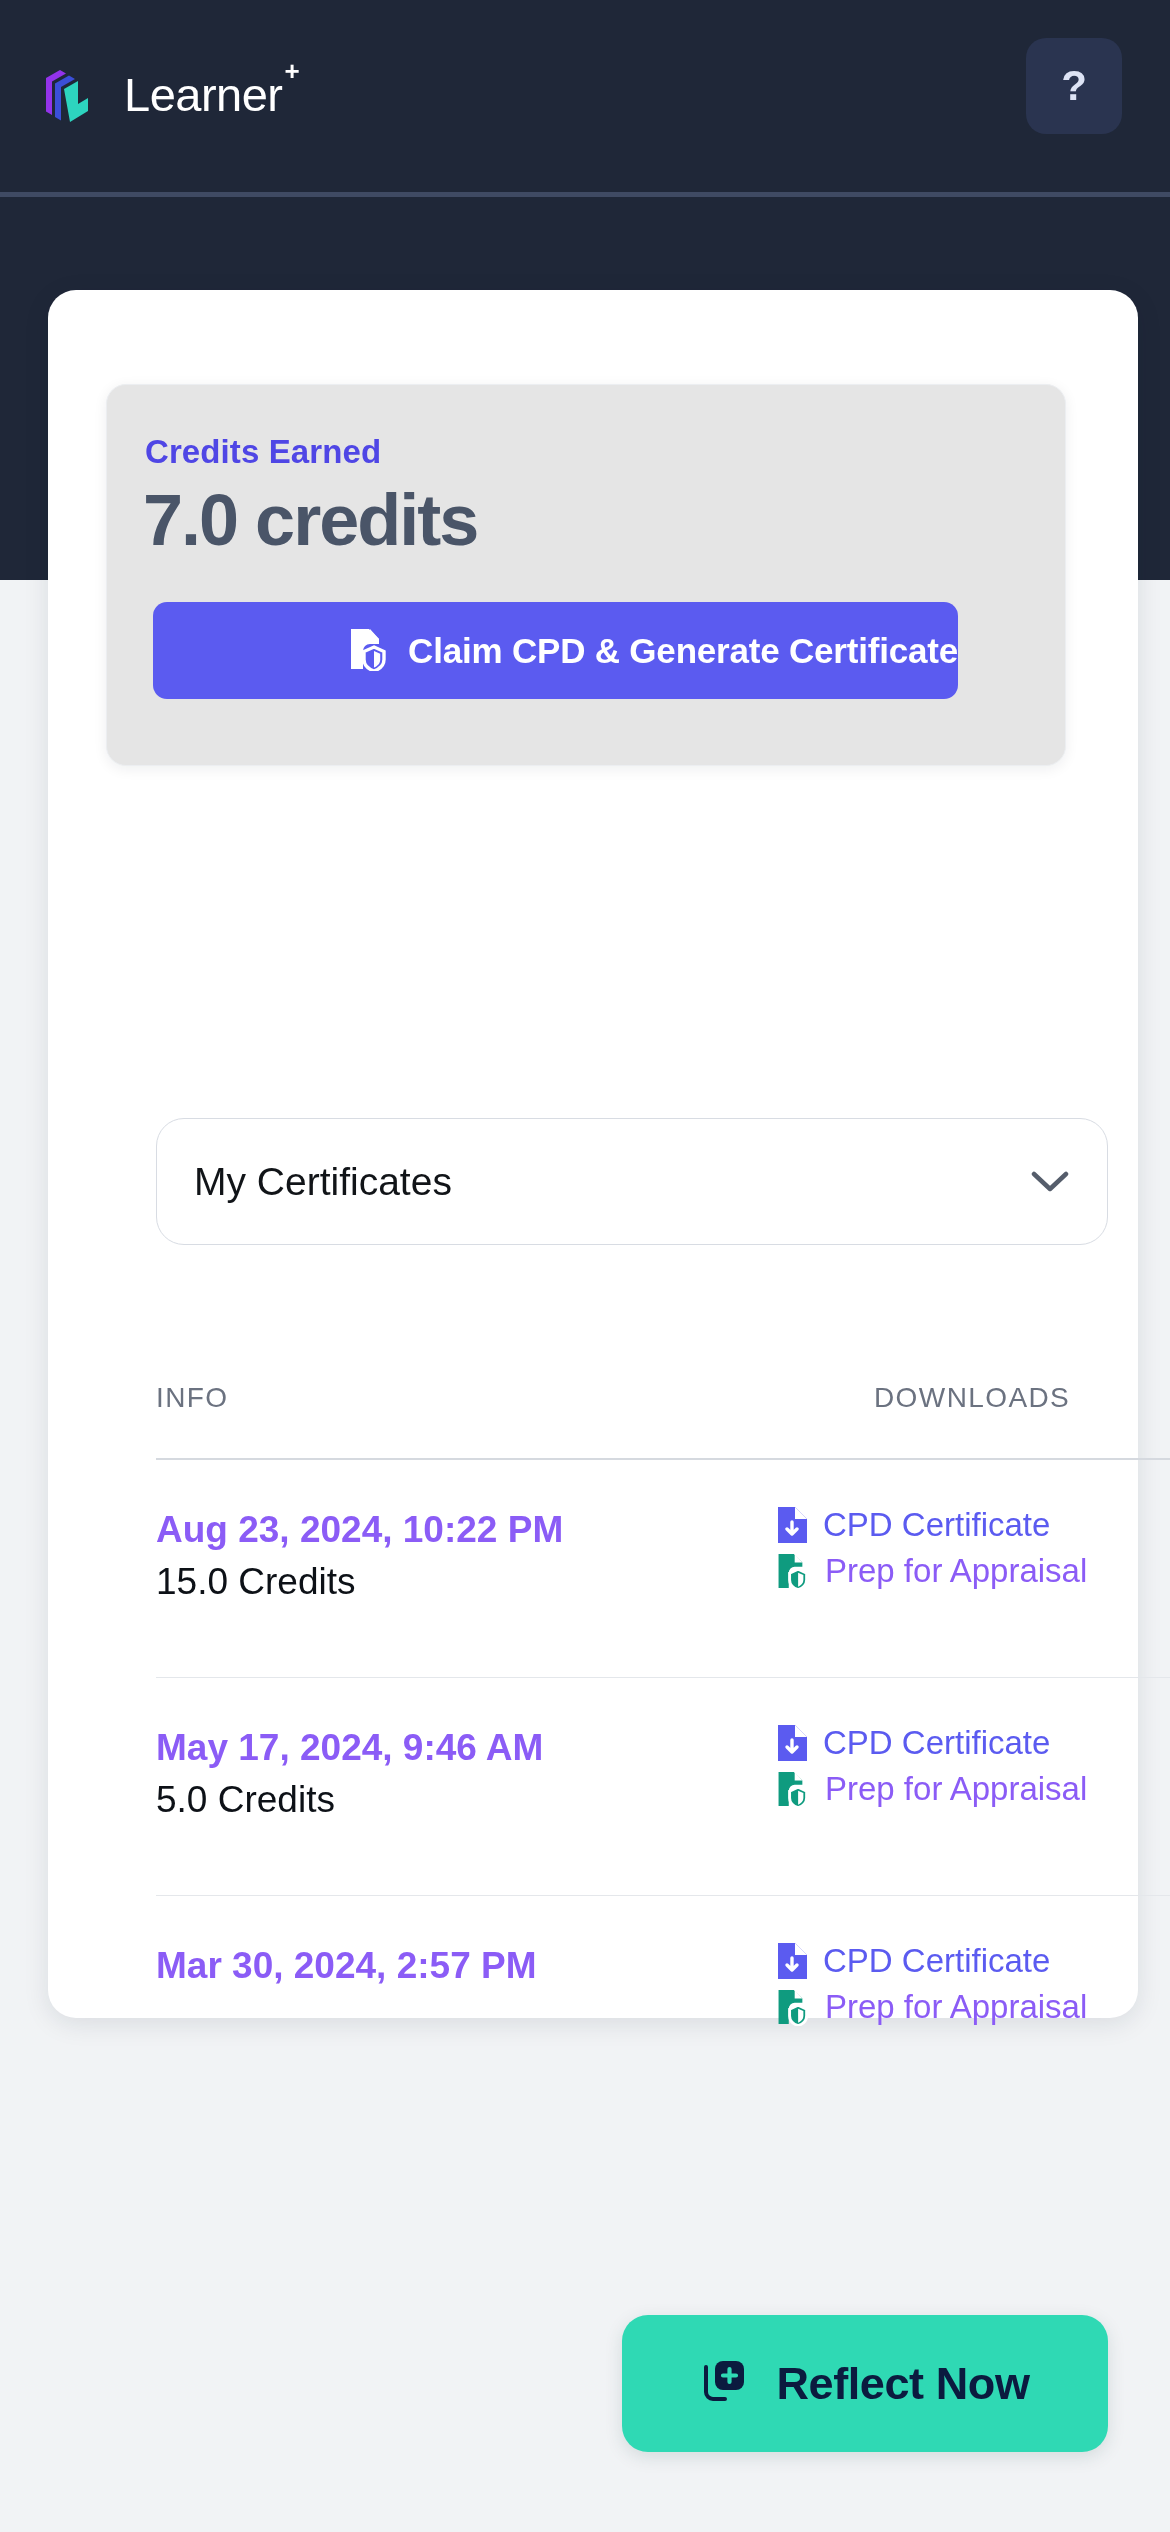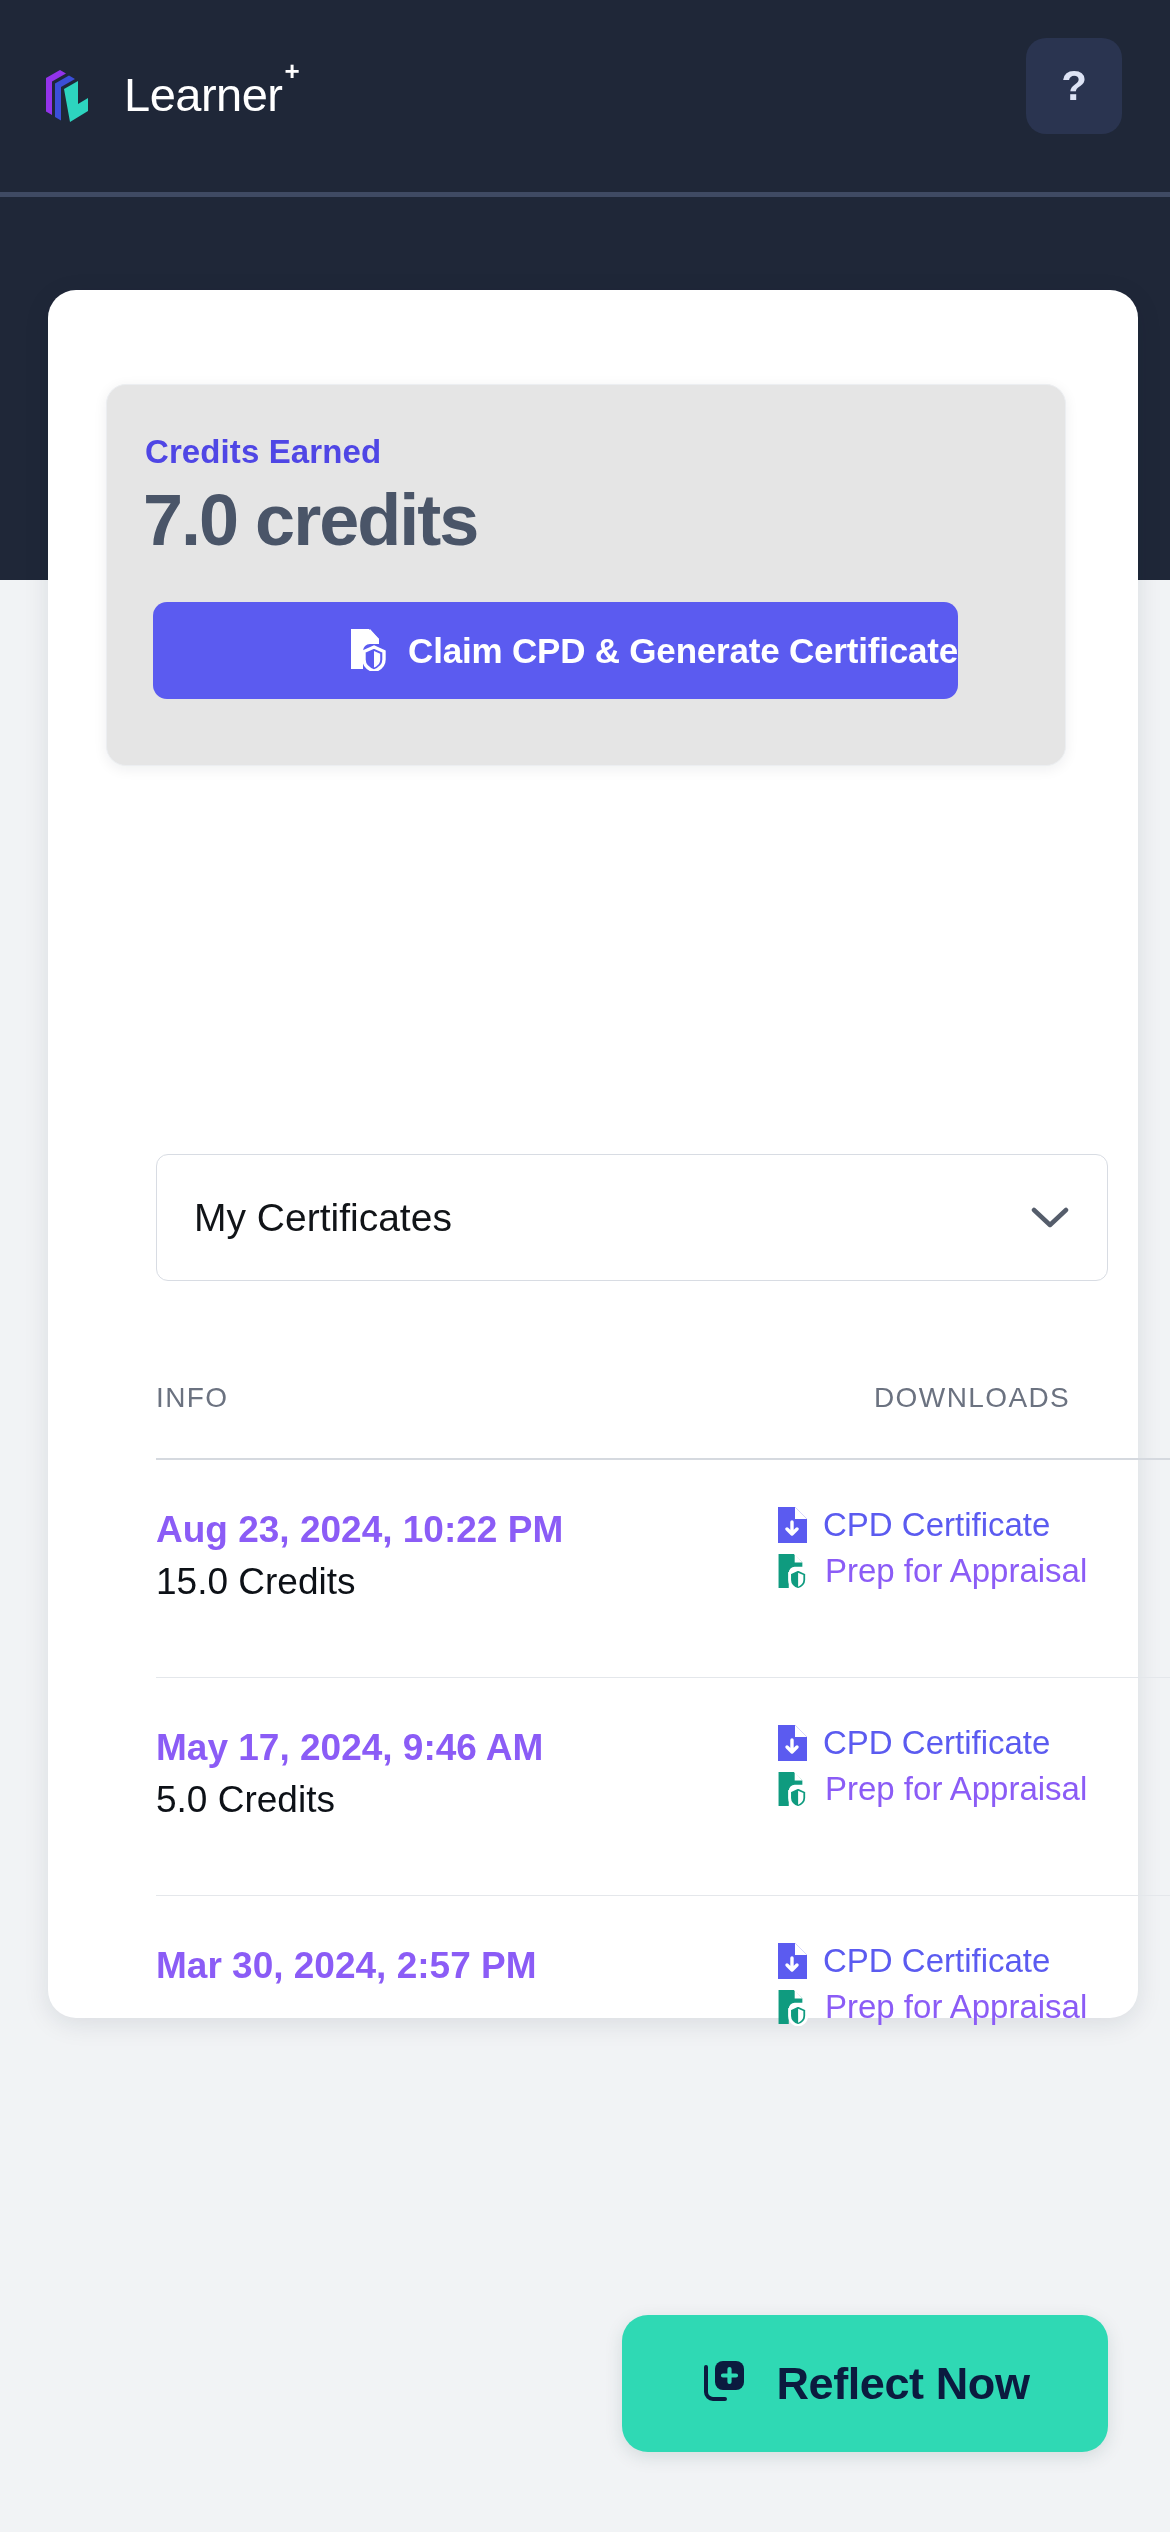--- a/index.html
+++ b/index.html
@@ -83,22 +83,22 @@
   .claim-button .label {
     color: #ffffff; font-size: 35px; font-weight: 700; letter-spacing: -0.2px;
   }
 
   
   .cert-select {
     position: absolute; left: 108px; top: 828px;
     width: 952px; height: 127px;
     background: #ffffff;
     border: 1px solid #d8dce3;
-    border-radius: 12px;
-    display: flex; align-items: center; cursor: pointer; margin-top: 36px;
+    border-radius: 28px;
+    display: flex; align-items: center; cursor: pointer;
   }
   .cert-select .value {
     position: absolute; left: 37px;
     font-size: 39px; color: #111418; font-weight: 400;
   }
   .cert-select .chev {
     position: absolute; right: 38px; display: flex; align-items: center;
   }
 
   

